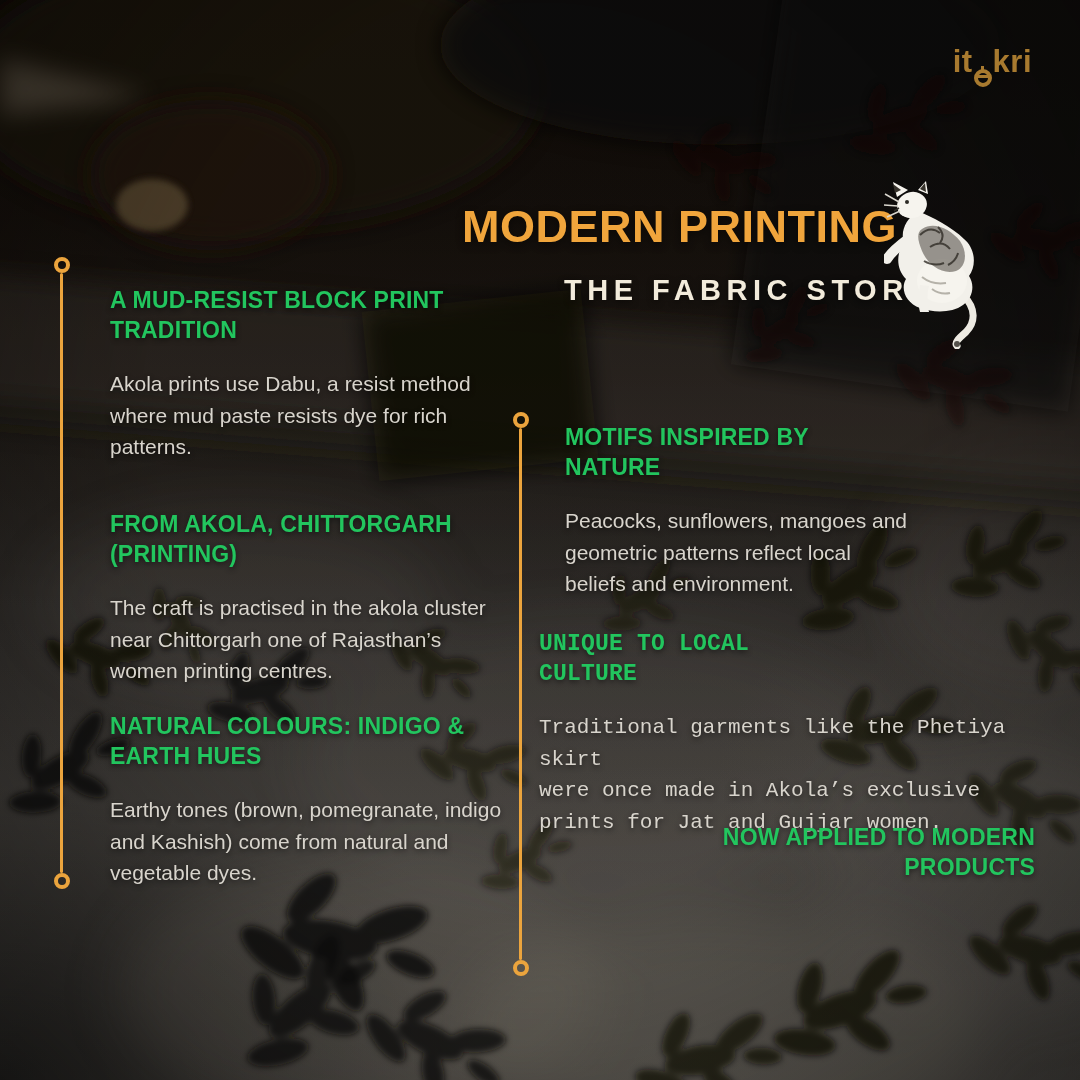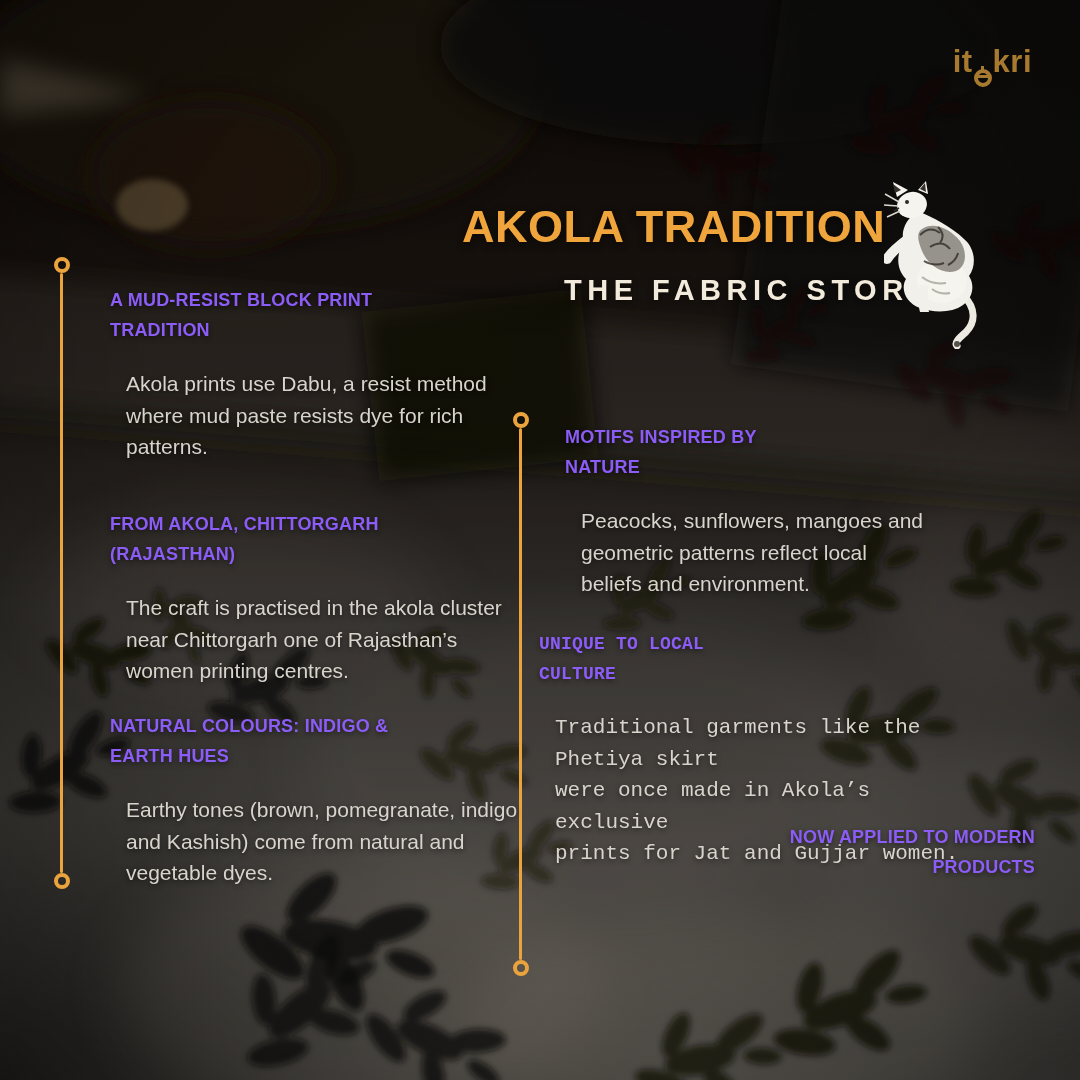--- a/index.html
+++ b/index.html
@@ -64,26 +64,26 @@
   }
   #rail-left-line{left:60px;top:273px;height:600px;}
   #rail-left-ring-top{left:54px;top:257px;}
   #rail-left-ring-bottom{left:54px;top:873px;}
   #rail-right-line{left:519px;top:428px;height:532px;}
   #rail-right-ring-top{left:513px;top:412px;}
   #rail-right-ring-bottom{left:513px;top:960px;}
 
   .info-section{position:absolute;width:470px;}
   .info-section h3{
-    margin:0 0 23px 0;font-size:18px;line-height:30px;font-weight:800;
-    letter-spacing:0.2px;color:#8b5cf6;white-space:pre-line;
+    margin:0 0 23px 0;font-size:23px;line-height:30px;font-weight:800;
+    letter-spacing:0.2px;color:#22c55e;white-space:pre-line;
     text-shadow:0 2px 5px rgba(0,0,0,0.5);
   }
   .info-section p{
-    margin:16px;font-size:21px;line-height:31.5px;font-weight:400;
+    margin:0;font-size:21px;line-height:31.5px;font-weight:400;
     color:#D8D4CC;white-space:pre-line;
     text-shadow:0 2px 5px rgba(0,0,0,0.5);
   }
   #sec-l1{left:110px;top:285px;}
   #sec-l2{left:110px;top:509px;}
   #sec-l3{left:110px;top:711px;}
   #sec-r1{left:565px;top:422px;}
   #sec-r2{left:539px;top:629px;font-family:Liberation Mono, monospace;}
   #sec-r3{left:565px;top:822px;text-align:right;}
 </style>
@@ -164,21 +164,21 @@
   </g>
 </svg>
 <div class="vignette"></div>
 
 <div class="content">
 
   <div class="logo">
     <span>it</span><span class="logo-o">o</span><span>kri</span>
   </div>
 
-  <div class="title">AKOLA TRADITION</div>
+  <div class="title">MODERN PRINTING</div>
   <div class="subtitle">THE FABRIC STORY</div>
 
   <svg class="cat" viewBox="0 0 120 168" aria-hidden="true">
 
     <path d="M79,114 C93,128 91,142 82,151 C74,158 70,162 73,165" fill="none" stroke="#edeae2" stroke-width="7" stroke-linecap="round"></path>
     <circle cx="73" cy="163" r="3" fill="#2e2b26" opacity="0.8"></circle>
 
     <path d="M24,58 C16,64 8,70 3,78" fill="none" stroke="#f2f0ea" stroke-width="10" stroke-linecap="round"></path>
 
     <path d="M34,30 C22,38 16,50 20,62 C12,72 12,88 22,98 C16,108 22,122 36,127 C50,132 68,132 79,124 C89,117 91,104 85,95 C93,84 91,67 80,58 C68,46 48,36 34,30 Z" fill="#f2f0ea"></path>
@@ -213,21 +213,21 @@
 
   <section class="info-section" id="sec-l1">
     <h3>A MUD-RESIST BLOCK PRINT
 TRADITION</h3>
     <p>Akola prints use Dabu, a resist method
 where mud paste resists dye for rich
 patterns.</p>
   </section>
   <section class="info-section" id="sec-l2">
     <h3>FROM AKOLA, CHITTORGARH
-(RAJASTHAN)</h3>
+(PRINTING)</h3>
     <p>The craft is practised in the akola cluster
 near Chittorgarh one of Rajasthan’s
 women printing centres.</p>
   </section>
   <section class="info-section" id="sec-r1">
     <h3>MOTIFS INSPIRED BY
 NATURE</h3>
     <p>Peacocks, sunflowers, mangoes and
 geometric patterns reflect local
 beliefs and environment.</p>

